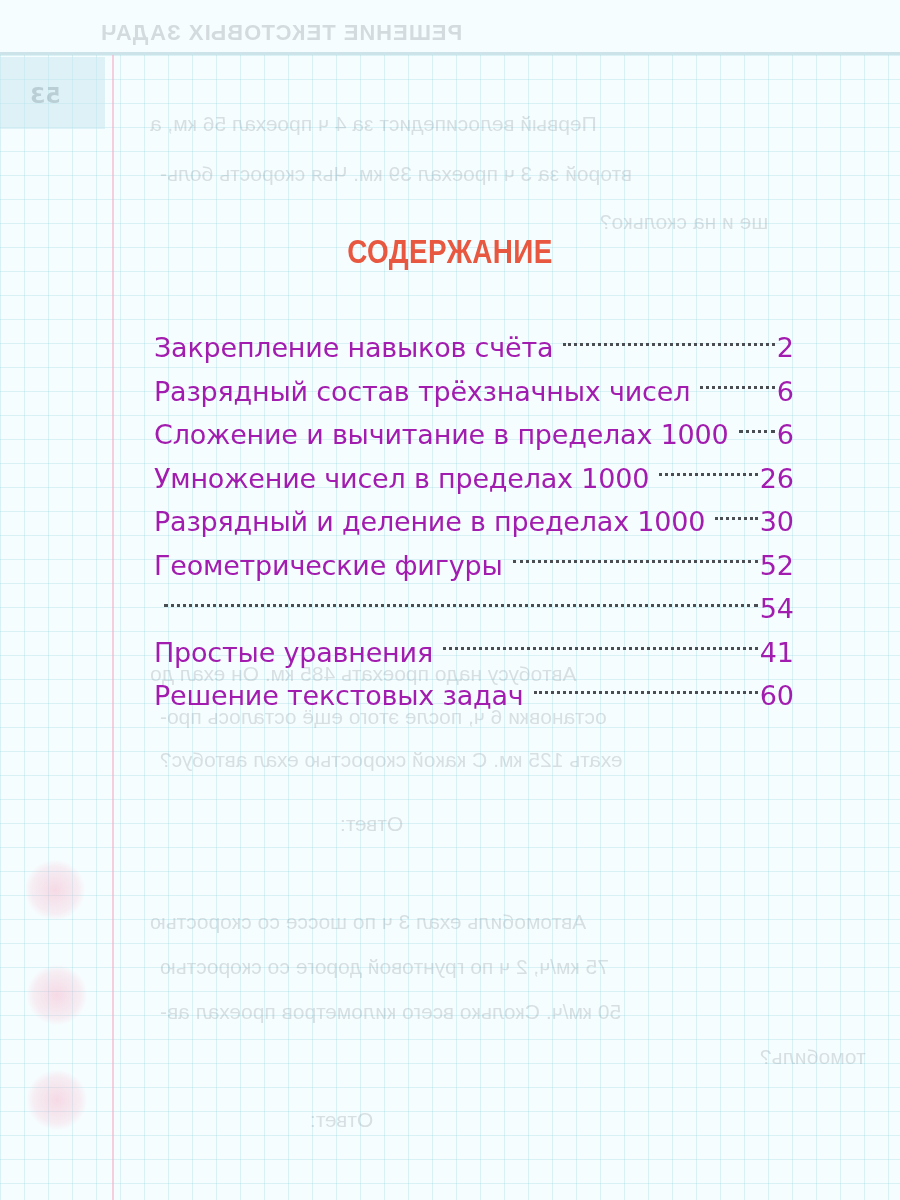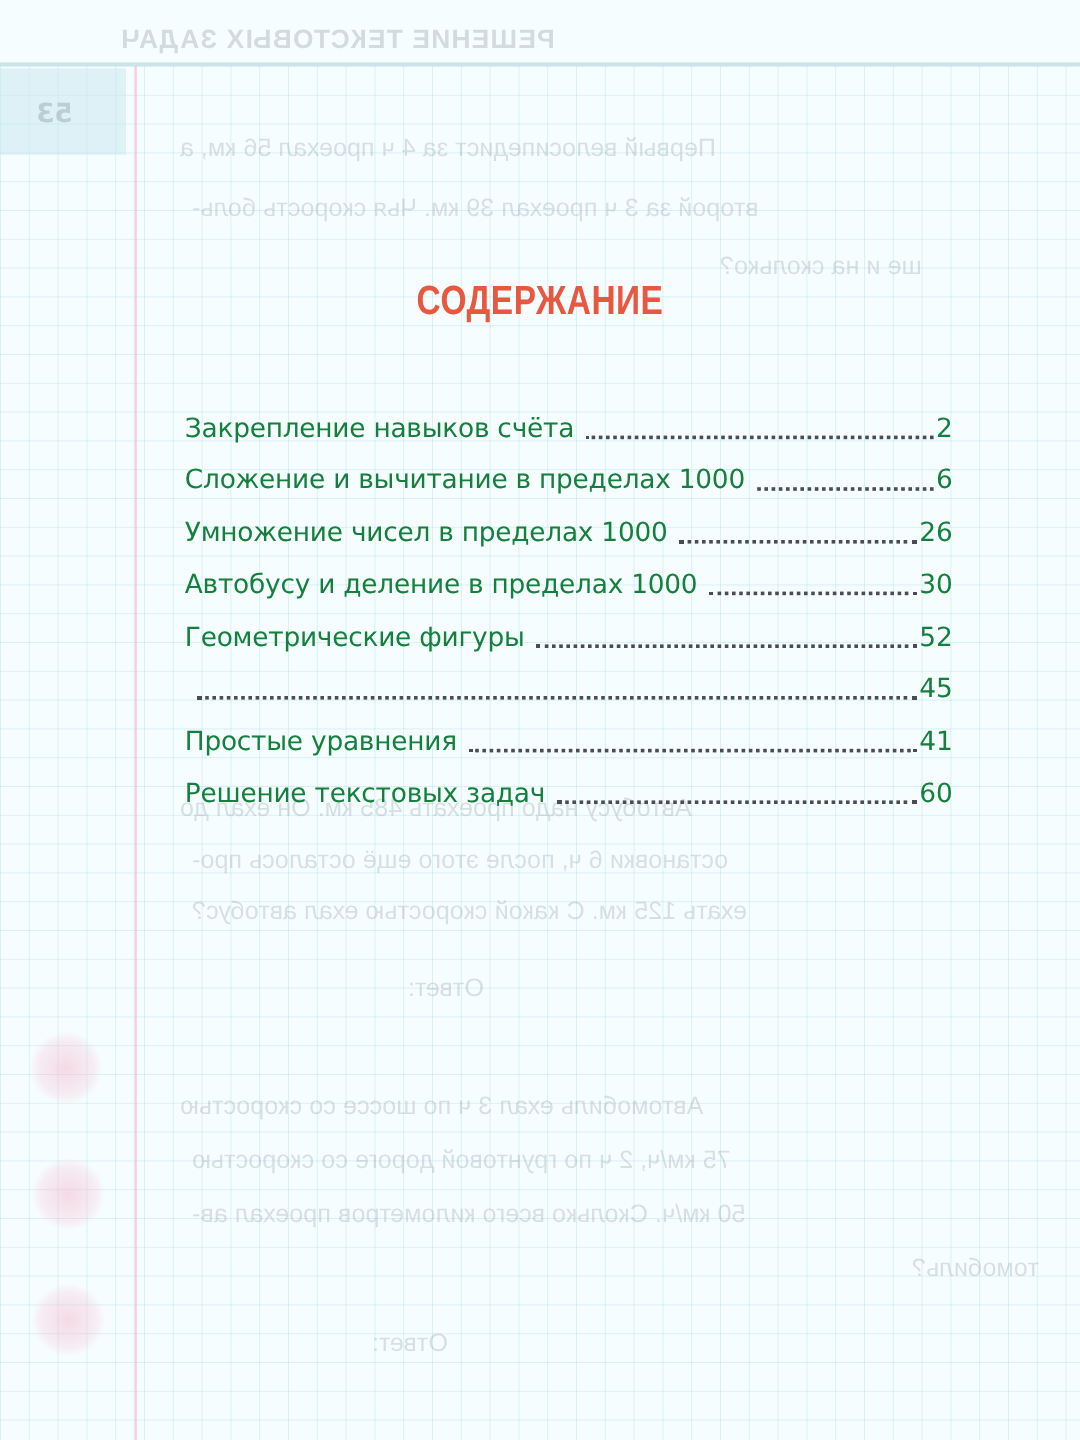--- a/index.html
+++ b/index.html
@@ -52,22 +52,22 @@
     position: absolute; left: 0; width: 900px; top: 232px; text-align: center;
     font-family: "Liberation Sans", sans-serif; font-weight: bold;
     font-size: 34px; color: #e8573f; letter-spacing: 0.5px;
     transform: scaleX(0.82); transform-origin: center;
   }
   .toc {
     position: absolute; left: 154px; top: 326px; width: 640px;
     list-style: none; margin: 0; padding: 0;
   }
   .toc-item {
-    display: flex; align-items: flex-end; height: 43.5px;
-    font-family: "DejaVu Sans", sans-serif; font-size: 22px; color: #15803d;
+    display: flex; align-items: center; height: 43.5px;
+    font-family: "DejaVu Sans", sans-serif; font-size: 27px; color: #a21caf;
   }
   .toc-label { white-space: nowrap; letter-spacing: -0.2px; }
   .toc-dots {
     flex: 1; margin: 0 2px 0 10px; height: 1px; position: relative; top: -4px;
     border-bottom: 3px dotted #4a4d52;
   }
   .toc-page { white-space: nowrap; }
 </style>
 </head>
 <body>
@@ -99,42 +99,47 @@
 <div class="content">
   <h1 class="toc-title" style="margin:0;">СОДЕРЖАНИЕ</h1>
 
   <ul class="toc">
     <li class="toc-item">
       <span class="toc-label">Закрепление навыков счёта</span>
       <span class="toc-dots"></span>
       <span class="toc-page">2</span>
     </li>
     <li class="toc-item">
+      <span class="toc-label">Разрядный состав трёхзначных чисел</span>
+      <span class="toc-dots"></span>
+      <span class="toc-page">6</span>
+    </li>
+    <li class="toc-item">
       <span class="toc-label">Сложение и вычитание в пределах 1000</span>
       <span class="toc-dots"></span>
       <span class="toc-page">6</span>
     </li>
     <li class="toc-item">
       <span class="toc-label">Умножение чисел в пределах 1000</span>
       <span class="toc-dots"></span>
       <span class="toc-page">26</span>
     </li>
     <li class="toc-item">
-      <span class="toc-label">Автобусу и деление в пределах 1000</span>
+      <span class="toc-label">Разрядный и деление в пределах 1000</span>
       <span class="toc-dots"></span>
       <span class="toc-page">30</span>
     </li>
     <li class="toc-item">
       <span class="toc-label">Геометрические фигуры</span>
       <span class="toc-dots"></span>
       <span class="toc-page">52</span>
     </li>
     <li class="toc-item">
       <span class="toc-dots"></span>
-      <span class="toc-page">45</span>
+      <span class="toc-page">54</span>
     </li>
     <li class="toc-item">
       <span class="toc-label">Простые уравнения</span>
       <span class="toc-dots"></span>
       <span class="toc-page">41</span>
     </li>
     <li class="toc-item">
       <span class="toc-label">Решение текстовых задач</span>
       <span class="toc-dots"></span>
       <span class="toc-page">60</span>

